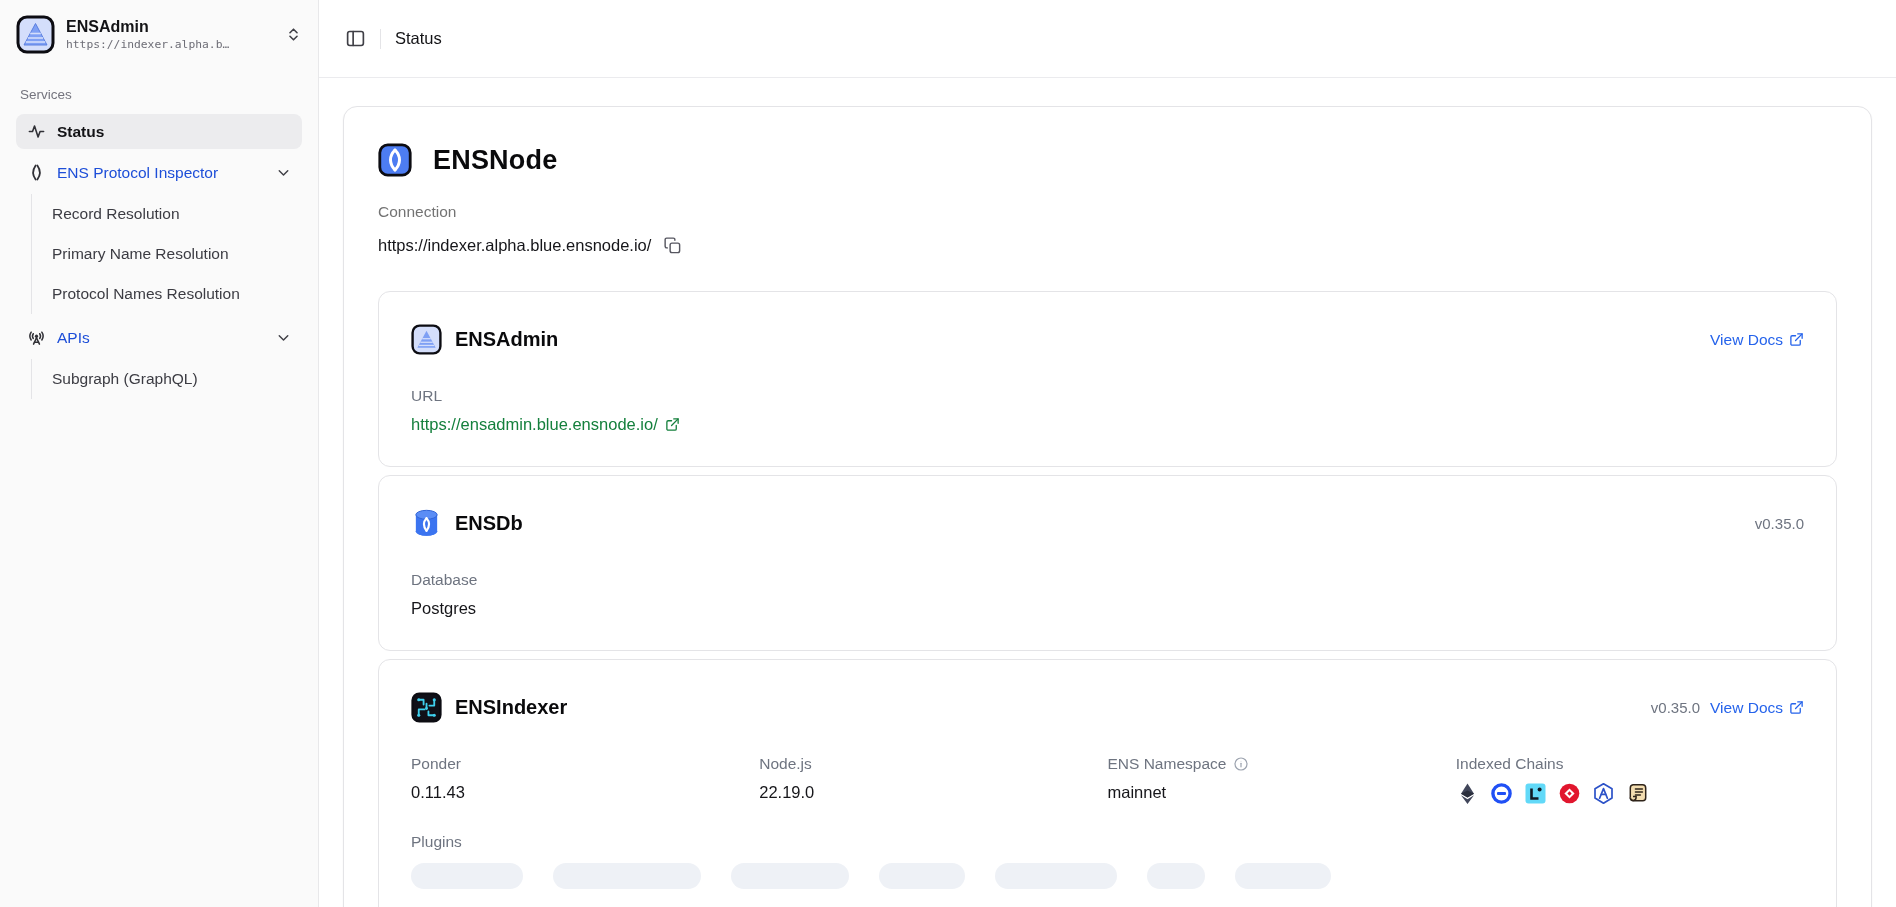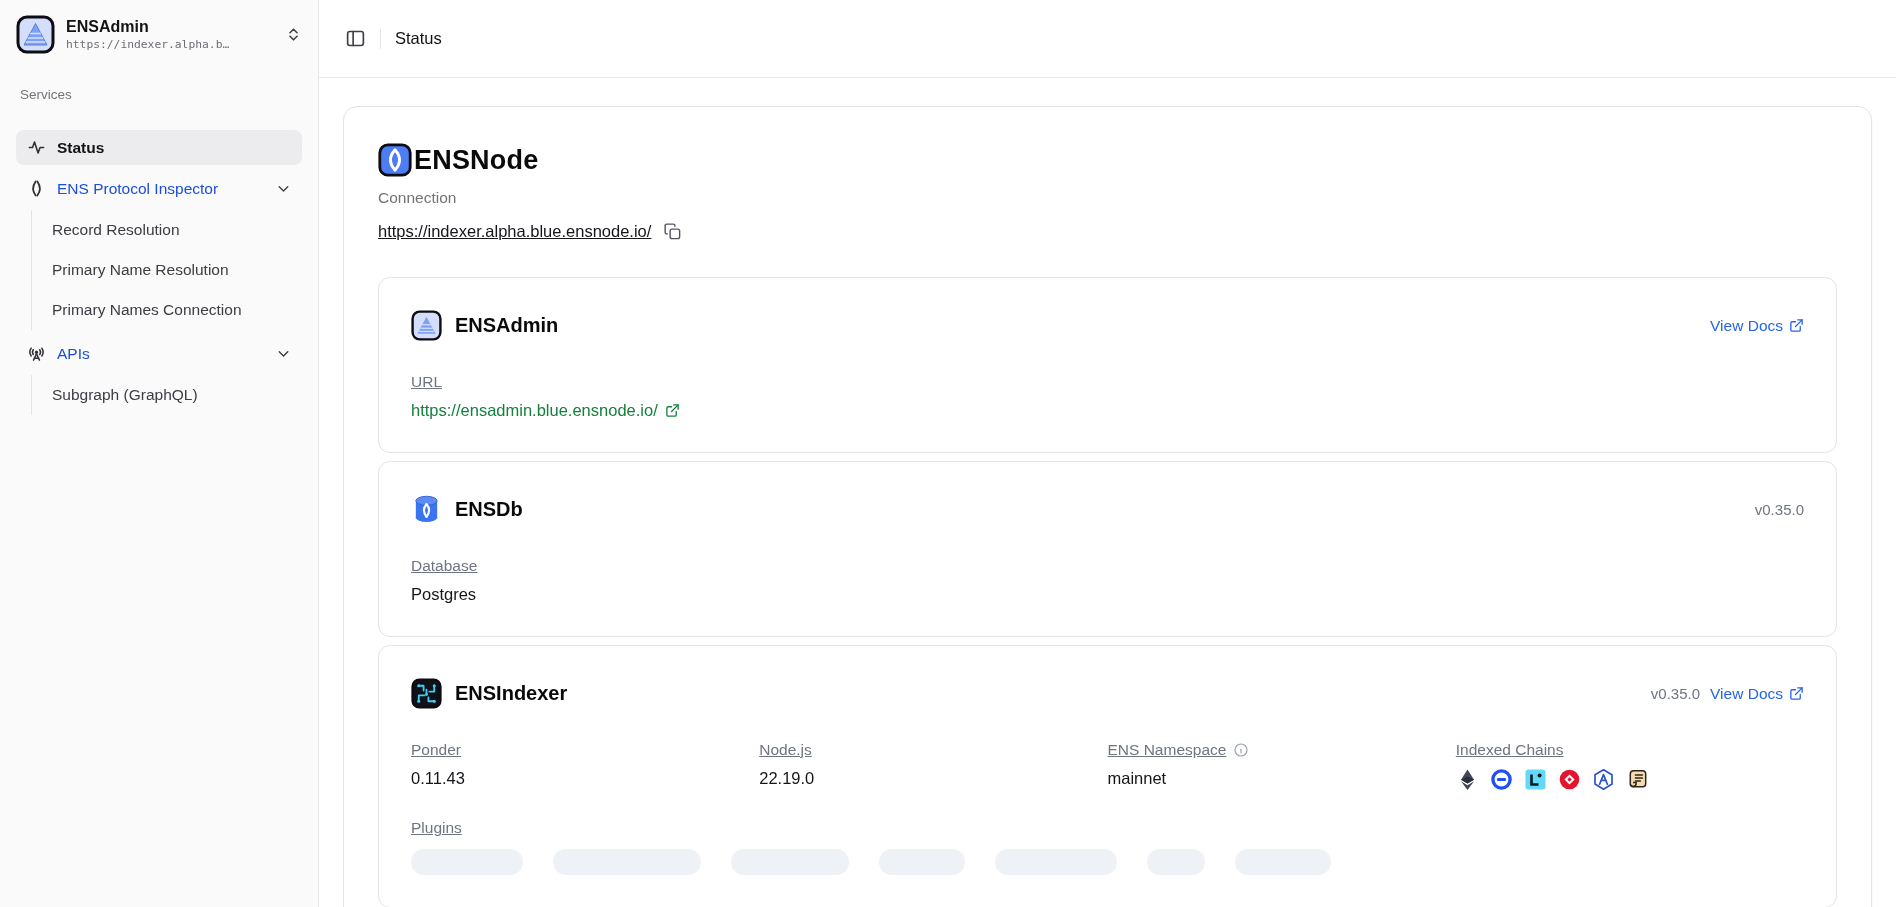--- a/index.html
+++ b/index.html
@@ -26,21 +26,21 @@
   .logo-badge { width: 39px; height: 39px; flex: 0 0 auto; }
   .sb-head-text { display: flex; flex-direction: column; gap: 3px; min-width: 0; }
   .sb-title { font-size: 16px; font-weight: 700; color: #131316; line-height: 1.1; }
   .sb-url {
     font-family: "DejaVu Sans Mono", monospace;
     font-size: 11.3px; color: #6d6d76; white-space: nowrap; text-align: right;
   }
   .sb-chevrons { margin-left: auto; color: #3f3f46; flex: 0 0 auto; }
 
   .sb-body { padding: 20px 16px 0 16px; }
-  .sb-section-label { font-size: 13.5px; color: #74747e; padding: 0 4px; margin-bottom: 28px; }
+  .sb-section-label { font-size: 13.5px; color: #74747e; padding: 0 4px; margin-bottom: 12px; }
 
   .nav-item {
     display: flex; align-items: center; gap: 11px;
     height: 35px; padding: 0 10px; border-radius: 8px;
     font-size: 15.5px; color: #1d4ed8; cursor: pointer;
   }
   .nav-item .nv-icon { width: 20px; height: 20px; display: flex; align-items: center; justify-content: center; color: #303036; flex: 0 0 auto; }
   .nav-item .chev { margin-left: auto; color: #3f3f46; }
   .nav-item.active { background: #ececee; color: #131316; font-weight: 600; }
   .nav-item + .nav-item, .sub-list + .nav-item { margin-top: 6px; }
@@ -70,44 +70,44 @@
 
   .content { flex: 1; padding: 28px 24px 0 24px; }
   .big-card {
     border: 1px solid #e4e4e7; border-radius: 14px;
     box-shadow: 0 1px 2px rgba(0,0,0,.05);
     background: #fff;
     padding: 36px 34px;
     min-height: 880px;
   }
 
-  .node-header { display: flex; align-items: center; gap: 2px; margin-bottom: 12px; }
+  .node-header { display: flex; align-items: center; gap: 21px; margin-bottom: 26px; }
   .node-title { font-size: 27px; font-weight: 700; color: #0a0a0c; letter-spacing: .2px; }
 
   .conn-label { font-size: 15.5px; color: #737373; margin-bottom: 15px; }
-  .conn-row { display: flex; align-items: center; gap: 12px; margin-bottom: 36px; text-decoration: underline; }
+  .conn-row { display: flex; align-items: center; gap: 12px; margin-bottom: 36px; }
   .conn-url { font-size: 16.5px; color: #16161a; }
   .copy-btn { display: flex; color: #565660; cursor: pointer; background: none; border: none; padding: 0; }
 
   .sub-card {
     border: 1px solid #e4e4e7; border-radius: 12px;
     background: #fff; padding: 32px 32px;
   }
   .sub-card + .sub-card { margin-top: 8px; }
   .sc-header { display: flex; align-items: center; gap: 13px; }
   .sc-title { font-size: 20px; font-weight: 700; color: #0a0a0c; }
   .sc-right { margin-left: auto; display: flex; align-items: center; gap: 10px; justify-content: flex-end; }
   .version-text { font-size: 15px; color: #6e7480; }
   .docs-link {
     font-size: 15.5px; color: #2563eb; text-decoration: none;
     display: inline-flex; align-items: center; gap: 6px; cursor: pointer;
   }
 
   .field-grid { display: grid; grid-template-columns: repeat(4, 1fr); margin-top: 32px; }
-  .field-label { display: flex; align-items: center; gap: 7px; font-size: 15.5px; color: #6e7480; text-decoration: underline; }
+  .field-label { display: flex; align-items: center; gap: 7px; font-size: 15.5px; color: #6e7480; }
   .field-value { margin-top: 10px; font-size: 16.5px; color: #16161a; }
   .url-link {
     font-size: 16.5px; color: #15803d; text-decoration: none;
     display: inline-flex; align-items: center; gap: 7px; cursor: pointer;
   }
   .info-ic { display: inline-flex; color: #9ca3af; }
 
   .chains-row { display: flex; align-items: center; gap: 11px; margin-top: 9px; }
   .chain-ic { width: 23px; height: 23px; display: flex; cursor: default; }
 
@@ -173,21 +173,21 @@
       <span>ENS Protocol Inspector</span>
       <span class="chev">
         <svg width="17" height="17" viewBox="0 0 24 24" fill="none" stroke="currentColor" stroke-width="2" stroke-linecap="round" stroke-linejoin="round">
             <polyline points="6,9.5 12,15.5 18,9.5"></polyline>
           </svg>
       </span>
     </div>
     <div class="sub-list">
       <div class="sub-item">Record Resolution</div>
       <div class="sub-item">Primary Name Resolution</div>
-      <div class="sub-item">Primary Names Connection</div>
+      <div class="sub-item">Protocol Names Resolution</div>
     </div>
 
     <div class="nav-item">
       <span class="nv-icon">
         <svg width="19" height="19" viewBox="0 0 20 20" fill="none" stroke="currentColor" stroke-width="1.6" stroke-linecap="round">
           <circle cx="10" cy="8.6" r="1.7" fill="currentColor" stroke="none"></circle>
           <path d="M10 10.4 L6.9 17"></path>
             <path d="M10 10.4 L13.1 17"></path>
             <path d="M7.9 14.9 h4.2"></path>
           <path d="M6.6 11 a4.4 4.4 0 0 1 0-5"></path>

